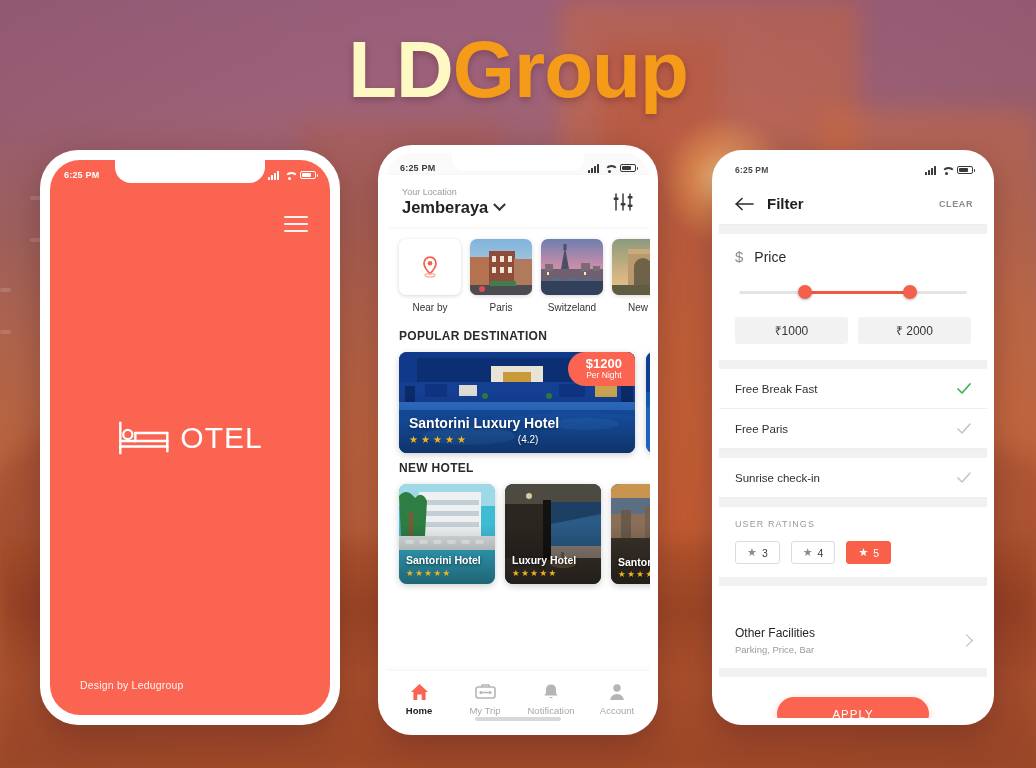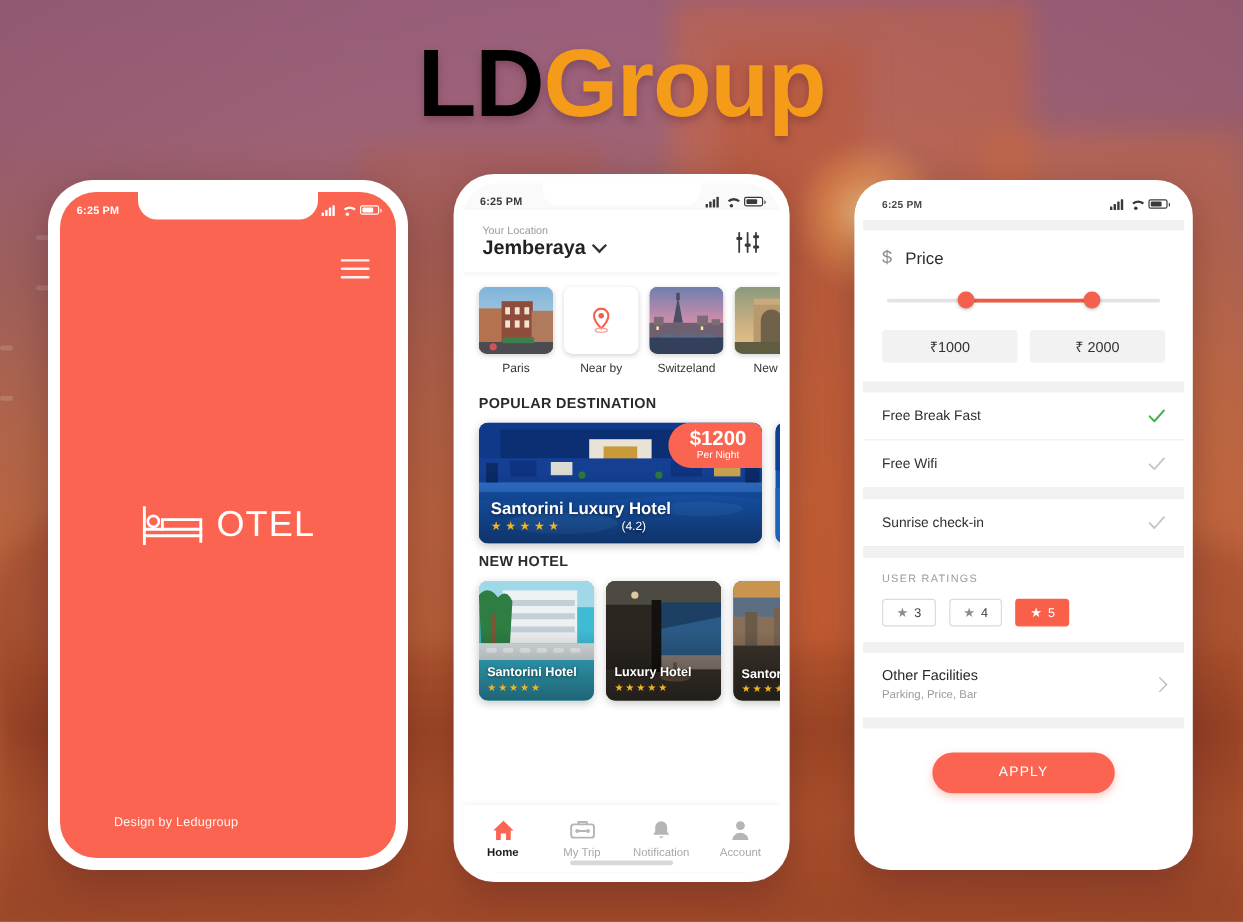--- a/index.html
+++ b/index.html
@@ -61,21 +61,21 @@
   .title {
     position: absolute; top: 24px; left: 0; right: 0;
     text-align: center;
     font-size: 80px;
     font-weight: bold;
     letter-spacing: -1px;
     text-shadow: 0 3px 7px rgba(80,30,40,.35);
     z-index: 5;
     white-space: nowrap;
   }
-  .title .ld { color: #000000; }
+  .title .ld { color: #fef9c3; }
   .title .grp { color: #f59b1a; }
 
   
   .phone {
     position: absolute;
     background: #ffffff;
     box-shadow: 0 10px 34px rgba(70,25,35,.35);
     z-index: 4;
   }
   .screen { position: absolute; overflow: hidden; background: #fff; }
@@ -137,21 +137,21 @@
   }
   .hamburger span { display:block; height: 2px; background: rgba(255,255,255,.92); border-radius:1px; }
 
   .logo-wrap {
     position: absolute; top: 50%; left: 50%; transform: translate(-50%,-50%);
     display: flex; align-items: center; gap: 9px;
   }
   .logo-text { color:#fff; font-size: 30px; letter-spacing: 1px; font-weight: 400; }
 
   .credit {
-    position: absolute; bottom: 24px; left: 45px;
+    position: absolute; bottom: 24px; left: 30px;
     color: rgba(255,255,255,.93); font-size: 10.5px; letter-spacing:.2px;
   }
 
   
   #phone2 {
     left: 378px; top: 145px; width: 280px; height: 590px;
     border-radius: 34px; padding: 8px;
   }
   #phone2 .screen {
     inset: 8px; border-radius: 27px;
@@ -207,21 +207,21 @@
   .pop-img { position:absolute; inset:0; }
   .pop-shade {
     position:absolute; inset:0;
     background: linear-gradient(180deg, rgba(0,0,0,0) 40%, rgba(0,0,0,.42) 100%);
   }
   .price-badge {
     position:absolute; right:0; top:0; background:#fa6450; color:#fff;
     border-bottom-left-radius: 22px; border-top-left-radius:22px;
     padding: 5px 13px 6px 18px; text-align:center; line-height:1.05;
   }
-  .price-amt { font-size: 17px; font-weight: bold; }
+  .price-amt { font-size: 13px; font-weight: bold; }
   .price-sub { font-size: 8.5px; font-weight: 400; }
   .pop-meta { position:absolute; left: 10px; bottom: 8px; }
   .pop-name { color:#fff; font-size: 14px; font-weight: bold; text-shadow: 0 1px 3px rgba(0,0,0,.5); }
   .rating { display:flex; align-items:center; gap: 3px; margin-top: 3px; }
   .star { color:#f5b51c; font-size: 10px; line-height: 1; }
   .rate-val { color:#fff; font-size: 10px; margin-left: 3px; text-shadow:0 1px 2px rgba(0,0,0,.5);padding-left:46px; }
 
   .new-strip { display:flex; gap: 10px; padding-left: 13px; }
   .new-card {
     flex: 0 0 96px; width: 96px; height: 100px; border-radius: 8px;
@@ -298,21 +298,21 @@
   .chips { display:flex; gap: 11px; margin-top: 12px; }
   .chip {
     display:flex; align-items:center; gap: 5px;
     border: 1px solid #dcdcdc; border-radius: 3px;
     padding: 4px 11px; font-size: 10.5px; color:#3a3a3a; background:#fff;
   }
   .chip .cstar { color:#8c8c8c; font-size: 11px; }
   .chip.sel { background:#f9604a; border-color:#f9604a; color:#fff; }
   .chip.sel .cstar { color:#fff; }
   .fac-row {
-    padding: 12px 16px 13px 16px; display:flex; align-items:center; justify-content:space-between;
+    padding: 12px 16px 13px 16px; display:flex; align-items:center; justify-content:space-between;margin-top:28px;
   }
   .fac-title { font-size: 12px; color:#262626; }
   .fac-sub { font-size: 9.5px; color:#9b9b9b; margin-top: 4px; }
   .chev-r { width: 9px; height: 9px; border-top:1.7px solid #b4b4b4; border-right:1.7px solid #b4b4b4; transform: rotate(45deg); }
   .apply-zone { padding: 20px 0 0 0; display:flex; justify-content:center; }
   .apply-btn {
     width: 152px; height: 34px; border-radius: 18px; background:#fa6450;
     color:#fff; font-size: 11.5px; letter-spacing: 1px;
     display:flex; align-items:center; justify-content:center;
     box-shadow: 0 3px 8px rgba(250,100,80,.35); border: none; cursor:pointer;
@@ -424,20 +424,31 @@
           <rect x="8.6" y="11" width="5" height="2.6" rx="1.1"></rect>
           <rect x="15.6" y="4" width="5" height="2.6" rx="1.1"></rect>
           <rect x="15.6" y="12.5" width="5" height="2.6" rx="1.1"></rect>
         </g>
       </svg>
     </div>
 
     <div class="scroll2">
 
       <div class="dest-strip">
+        <div class="dest">
+          <div class="dest-img nearby">
+            <svg class="pin" viewBox="0 0 16 22">
+              <path d="M8 1.2C4.6 1.2 2 3.9 2 7.2c0 4.3 6 10.6 6 10.6s6-6.3 6-10.6c0-3.3-2.6-6-6-6z" fill="none" stroke="#f4604b" stroke-width="1.7"></path>
+              <circle cx="8" cy="7.2" r="2.3" fill="#f4604b"></circle>
+              <ellipse cx="8" cy="19.3" rx="5" ry="1.7" fill="none" stroke="#f8a295" stroke-width="1.2"></ellipse>
+            </svg>
+          </div>
+          <div class="dest-cap">Near by</div>
+        </div>
+
         <div class="dest">
           <div class="dest-img">
             <svg width="62" height="56" viewBox="0 0 62 56">
               <defs>
                   <linearGradient id="sky1" x1="0" y1="0" x2="0" y2="1">
                 <stop offset="0" stop-color="#7fb4db"></stop>
                     <stop offset="1" stop-color="#cfd9de"></stop>
                   </linearGradient>
                 </defs>
               <rect width="62" height="56" fill="url(#sky1)"></rect>
@@ -449,31 +460,20 @@
               <rect x="38" y="17" width="4" height="6" fill="#f0e4d2"></rect>
               <rect x="22" y="28" width="4" height="6" fill="#f0e4d2"></rect>
               <rect x="30" y="28" width="4" height="6" fill="#f0e4d2"></rect>
               <rect x="38" y="28" width="4" height="6" fill="#f0e4d2"></rect>
               <rect x="0" y="46" width="62" height="10" fill="#4b4b50"></rect>
               <rect x="20" y="42" width="26" height="5" fill="#3f7f4e"></rect>
               <circle cx="12" cy="50" r="3" fill="#d94f57"></circle>
             </svg>
           </div>
           <div class="dest-cap">Paris</div>
-        </div>
-
-        <div class="dest">
-          <div class="dest-img nearby">
-            <svg class="pin" viewBox="0 0 16 22">
-              <path d="M8 1.2C4.6 1.2 2 3.9 2 7.2c0 4.3 6 10.6 6 10.6s6-6.3 6-10.6c0-3.3-2.6-6-6-6z" fill="none" stroke="#f4604b" stroke-width="1.7"></path>
-              <circle cx="8" cy="7.2" r="2.3" fill="#f4604b"></circle>
-              <ellipse cx="8" cy="19.3" rx="5" ry="1.7" fill="none" stroke="#f8a295" stroke-width="1.2"></ellipse>
-            </svg>
-          </div>
-          <div class="dest-cap">Near by</div>
         </div>
 
         <div class="dest">
           <div class="dest-img">
             <svg width="62" height="56" viewBox="0 0 62 56">
               <defs>
                   <linearGradient id="sky2" x1="0" y1="0" x2="0" y2="1">
                 <stop offset="0" stop-color="#6d7fae"></stop>
                     <stop offset="0.45" stop-color="#c48bab"></stop>
                 <stop offset="1" stop-color="#e8b28f"></stop>
@@ -714,20 +714,30 @@
             <i></i>
             <i></i>
           </span>
         <span class="wifi"></span>
         <span class="batt">
             <i></i>
           </span>
       </div>
     </div>
 
+    <div class="f-appbar">
+      <svg class="back-arrow" viewBox="0 0 19 14">
+        <g stroke="#2b2b2b" stroke-width="1.6" fill="none" stroke-linecap="round" stroke-linejoin="round">
+          <line x1="1.2" y1="7" x2="18" y2="7"></line>
+          <polyline points="7,1.5 1.2,7 7,12.5"></polyline>
+        </g>
+      </svg>
+      <div class="f-title">Filter</div>
+      <div class="f-clear">CLEAR</div>
+    </div>
 
     <div class="f-body">
       <div class="gap"></div>
 
       <div class="price-sec">
         <div class="price-hd">
           <span class="rupee-ico">$</span>
           <span class="price-lbl">Price</span>
         </div>
         <div class="slider">
@@ -745,21 +755,21 @@
       <div class="gap"></div>
 
       <div class="frow">
         <span>Free Break Fast</span>
         <svg class="check" viewBox="0 0 14 11">
           <polyline points="1,6 5,10 13,1" fill="none" stroke="#3cb54a" stroke-width="1.7" stroke-linecap="round" stroke-linejoin="round"></polyline>
         </svg>
       </div>
 
       <div class="frow">
-        <span>Free Wifi</span>
+        <span>Free Paris</span>
         <svg class="check" viewBox="0 0 14 11">
           <polyline points="1,6 5,10 13,1" fill="none" stroke="#c3c3c3" stroke-width="1.5" stroke-linecap="round" stroke-linejoin="round"></polyline>
         </svg>
       </div>
 
       <div class="gap"></div>
 
       <div class="frow">
         <span>Sunrise check-in</span>
         <svg class="check" viewBox="0 0 14 11">

